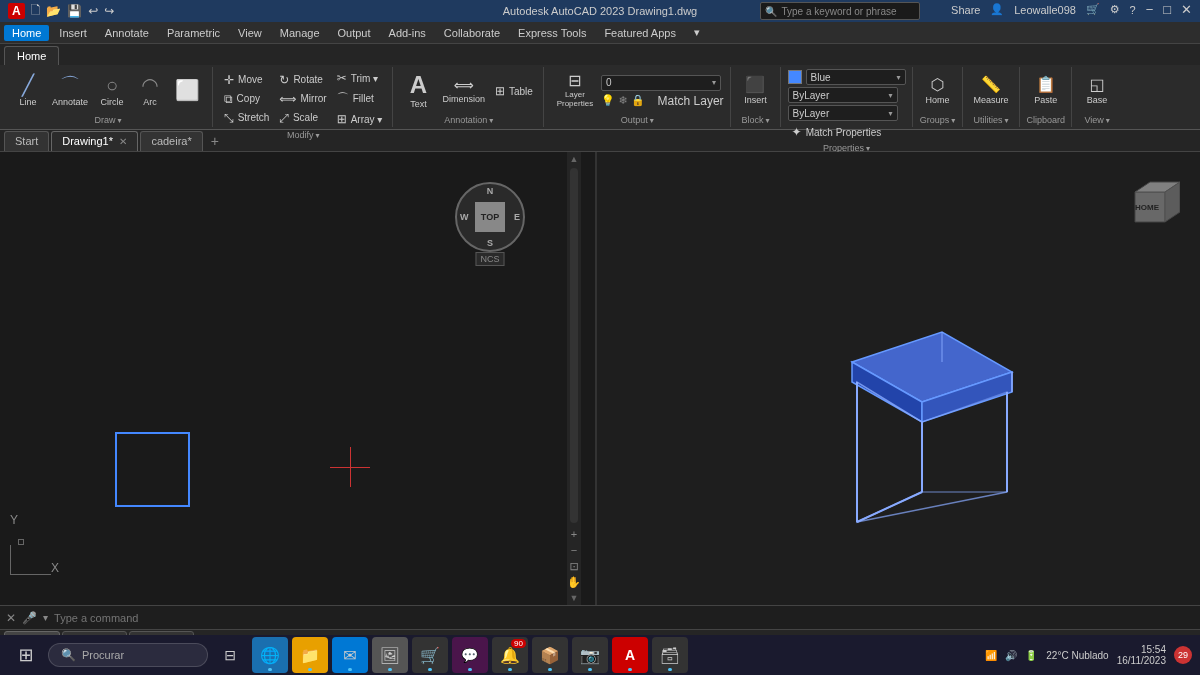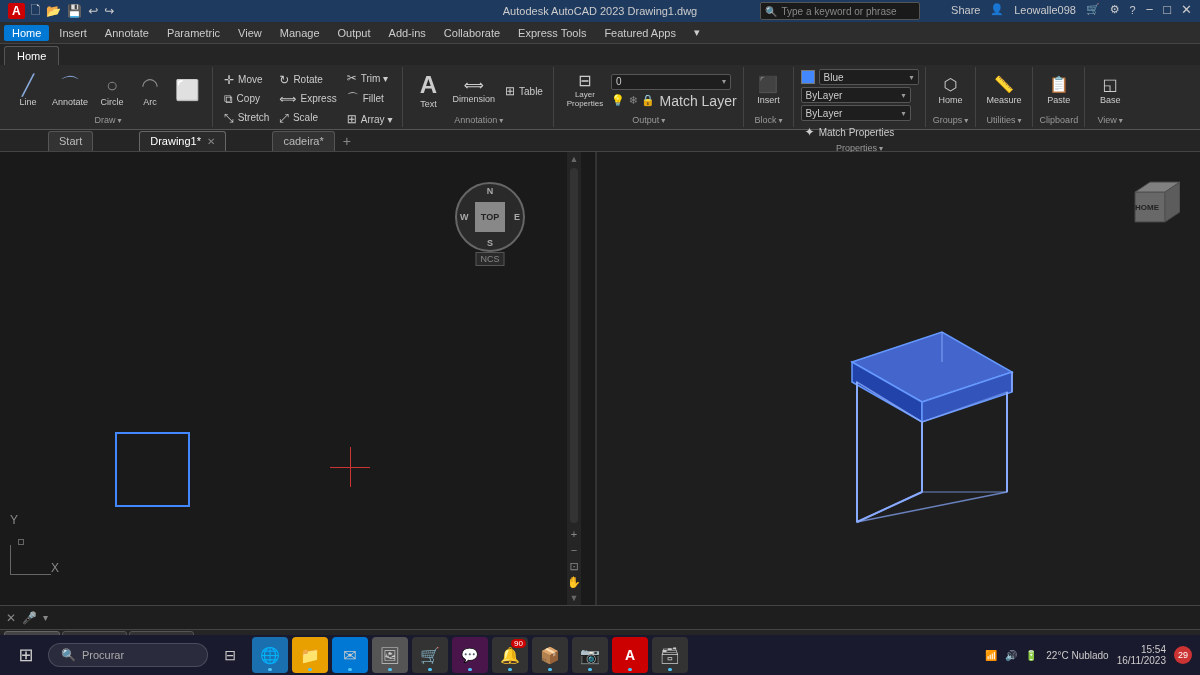--- a/index.html
+++ b/index.html
@@ -176,21 +176,20 @@
       background: #333;
       border: 1px solid #555;
       border-bottom: none;
       border-radius: 3px 3px 0 0;
       display: flex;
       align-items: center;
       cursor: pointer;
       font-size: 11px;
       color: #bbb;
       gap: 6px;
-      margin-left: 44px;
     }
     .doc-tab.active { background: #2b2b2b; color: #fff; border-color: #666; }
     .doc-tab .close-x { font-size: 10px; color: #888; cursor: pointer; }
     .new-tab-btn { width: 20px; height: 20px; display: flex; align-items: center; justify-content: center; cursor: pointer; color: #888; font-size: 14px; }
 
     
     #main-area {
       display: flex;
       height: calc(675px - 22px - 22px - 86px - 22px - 24px - 22px);
       
@@ -515,21 +514,21 @@
             <span>Stretch</span>
           </div>
         </div>
         <div class="ribbon-col">
           <div class="ribbon-btn-small">
             <span style="font-size:12px;">↻</span>
             <span>Rotate</span>
           </div>
           <div class="ribbon-btn-small">
             <span style="font-size:12px;">⟺</span>
-            <span>Express</span>
+            <span>Mirror</span>
           </div>
           <div class="ribbon-btn-small">
             <span style="font-size:12px;">⤢</span>
             <span>Scale</span>
           </div>
         </div>
         <div class="ribbon-col">
           <div class="ribbon-btn-small">
             <span style="font-size:12px;">✂</span>
             <span>Trim ▾</span>
@@ -581,21 +580,21 @@
         </div>
         <div class="ribbon-col" style="gap:3px;justify-content:center;">
           <div class="layer-dropdown" style="width:120px;">
             <span>0</span>
             <span class="dropdown-arrow">▾</span>
           </div>
           <div style="display:flex;gap:4px;align-items:center;">
             <span style="cursor:pointer;color:#888;font-size:11px;">💡</span>
             <span style="cursor:pointer;color:#888;font-size:11px;">❄</span>
             <span style="cursor:pointer;color:#888;font-size:11px;">🔒</span>
-            <span style="cursor:pointer;color:#ccc;font-size:14px;white-space:nowrap;">Match Layer</span>
+            <span style="cursor:pointer;color:#ccc;font-size:12px;white-space:nowrap;margin-left:8px;">Match Layer</span>
           </div>
         </div>
       </div>
       <div class="ribbon-group-label">
         <span>Output</span>
         <span class="dropdown-arrow">▾</span>
       </div>
     </div>
 
     <div class="ribbon-group">
@@ -791,20 +790,21 @@
     </div>
 
   </div>
 
 </div>
 
 <div id="command-line">
   <span style="cursor:pointer;color:#888;font-size:12px;">✕</span>
   <span style="cursor:pointer;color:#888;font-size:12px;">🎤</span>
   <span style="cursor:pointer;color:#888;font-size:10px;">▾</span>
+  <input type="text" id="command-input" placeholder="Type a command" style="">
 </div>
 
 <div id="bottom-tabs">
   <div class="bottom-tab active">
     <span>Model</span>
   </div>
   <div class="bottom-tab">
     <span>Layout1</span>
   </div>
   <div class="bottom-tab">

